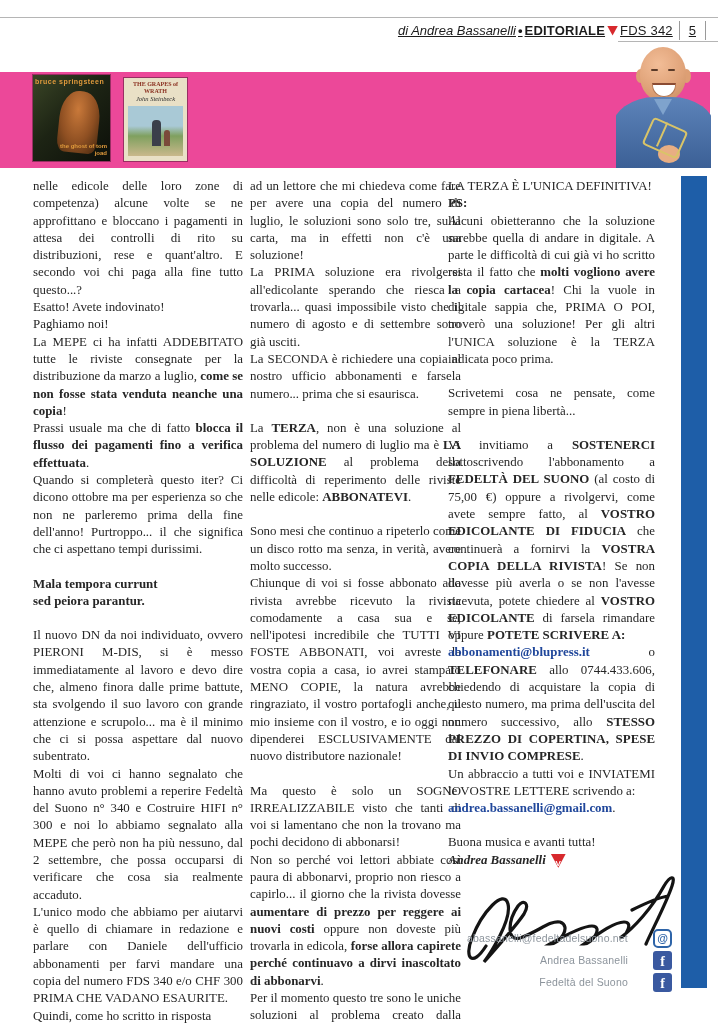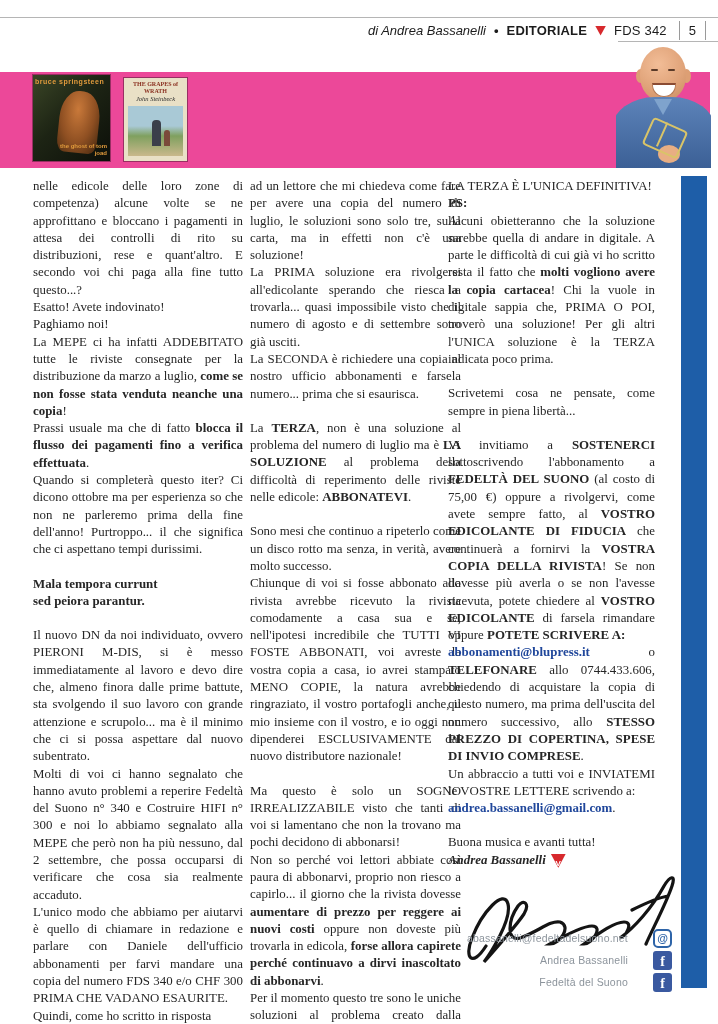--- a/index.html
+++ b/index.html
@@ -1,22 +1,22 @@
 <!DOCTYPE html>
 <html lang="it"><head>
 <meta charset="utf-8">
 <style>
   html,body{margin:0;padding:0;background:#ffffff;}
   #page{position:relative;width:718px;height:1024px;background:#ffffff;overflow:hidden;
         font-family:"Liberation Serif","DejaVu Serif",serif;color:#262626;}
 
   
   .top-rule{position:absolute;left:0;top:17px;width:718px;height:1px;background:#b5b5b5;}
-  .header{position:absolute;top:21px;right:12px;display:flex;align-items:center;gap:8px;
-          font-family:"Liberation Sans","DejaVu Sans",sans-serif;font-size:13px;color:#1c1c1c;}
+  .header{position:absolute;top:21px;right:12px;display:flex;align-items:center;gap:2px;
+          font-family:"Liberation Sans","DejaVu Sans",sans-serif;font-size:13px;color:#1c1c1c;text-decoration:underline;}
   .hdr-author{font-style:italic;}
   .hdr-bullet{font-weight:bold;}
   .hdr-section{font-weight:bold;letter-spacing:.2px;}
   .tri-down{display:inline-block;width:11px;height:10px;background:#d7292d;
             clip-path:polygon(0 0,100% 0,50% 100%);}
   .hdr-issue{letter-spacing:.2px;}
   .hdr-pagecell{border-left:1px solid #9a9a9a;border-right:1px solid #9a9a9a;
                 padding:2px 9px;margin-left:4px;}
   .hdr-underline{position:absolute;right:0;top:41px;width:100px;height:1px;background:#b5b5b5;}
 

